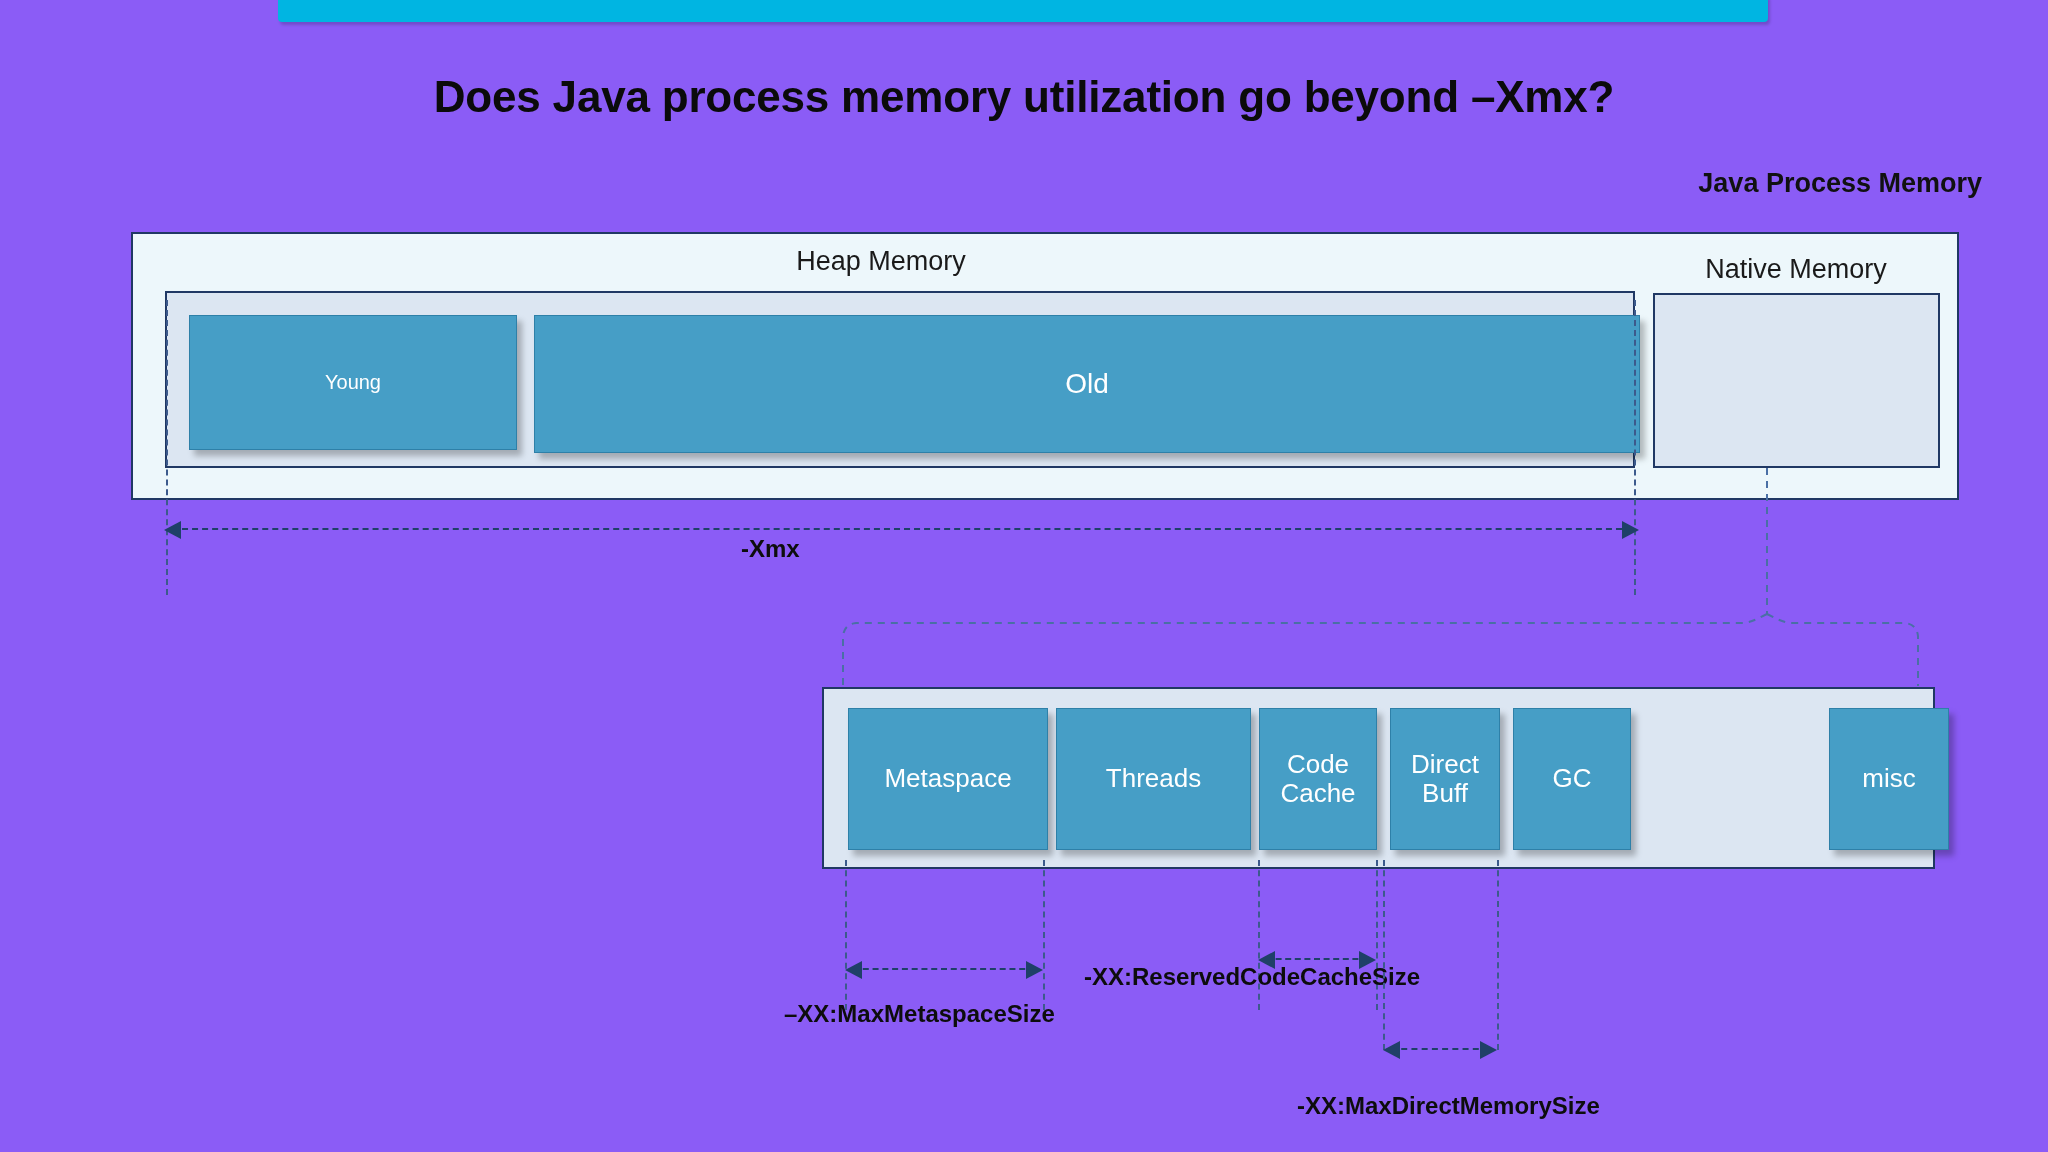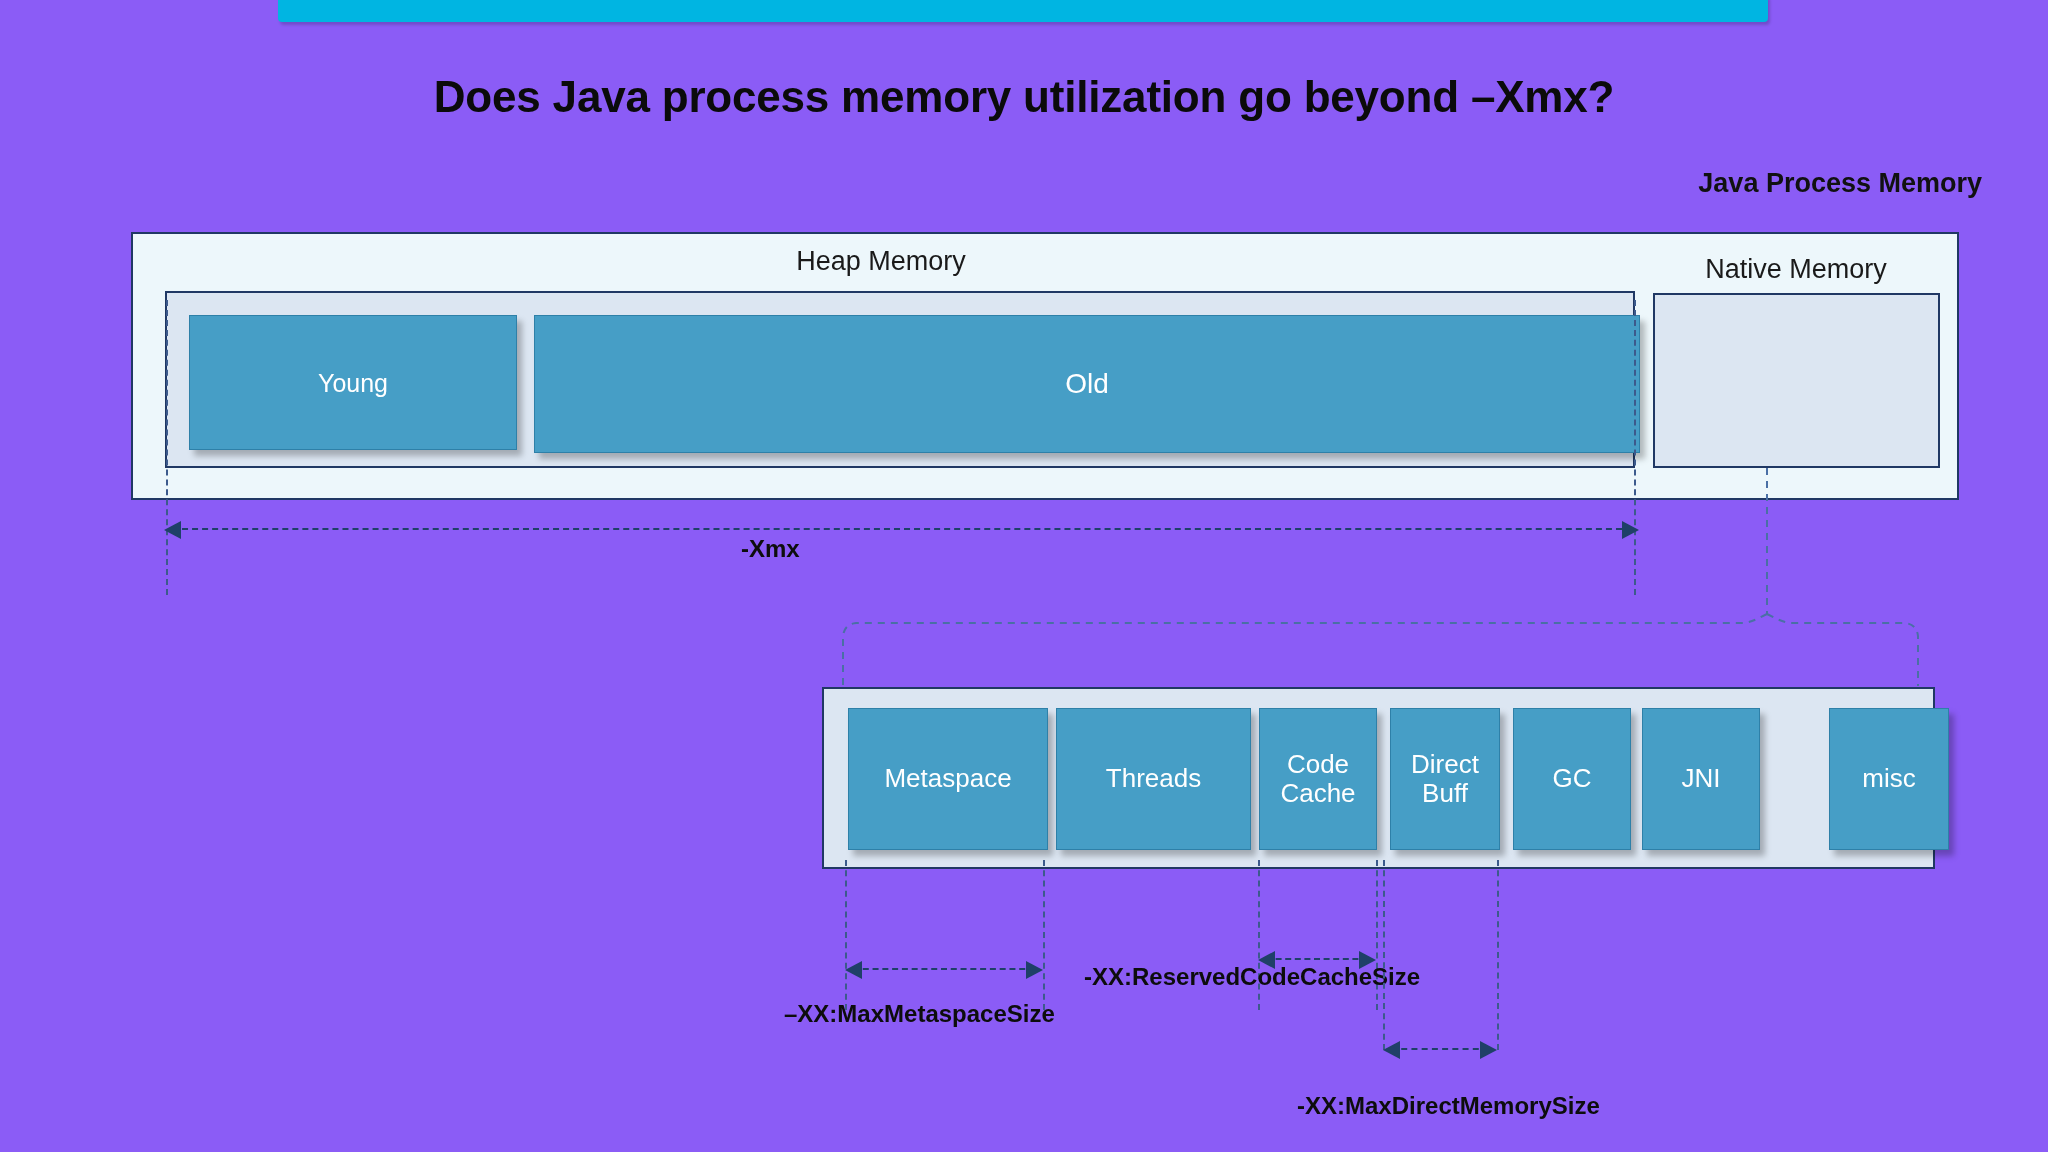--- a/index.html
+++ b/index.html
@@ -105,21 +105,21 @@
     box-sizing: border-box;
     color: #ffffff;
     display: flex;
     align-items: center;
     justify-content: center;
     text-align: center;
     box-shadow: 5px 6px 6px rgba(0,0,0,0.26);
     line-height: 1.12;
     overflow: hidden;
   }
-  .blk-young { left: 189px; top: 315px; width: 328px; height: 135px; font-size: 25px; }
+  .blk-young { left: 189px; top: 315px; width: 328px; height: 135px; font-size: 20px; }
   .blk-old   { left: 534px; top: 315px; width: 1106px; height: 138px; font-size: 28px; }
 
   
   .native-detail {
     position: absolute;
     left: 822px;
     top: 687px;
     width: 1113px;
     height: 182px;
     background: #DCE6F2;
@@ -200,21 +200,20 @@
   <div class="blk blk-young">Young</div>
   <div class="blk blk-old">Old</div>
 
   <div class="native-detail"></div>
 
   <div class="blk nd nd-metaspace">Metaspace</div>
   <div class="blk nd nd-threads">Threads</div>
   <div class="blk nd nd-codecache">Code Cache</div>
   <div class="blk nd nd-directbuf">Direct Buff</div>
   <div class="blk nd nd-gc">GC</div>
-  <div class="blk nd nd-jni">JNI</div>
   <div class="blk nd nd-misc">misc</div>
 
   <div class="vline" style="left:166px; top:300px;  height:295px;"></div>
   <div class="vline" style="left:1634px; top:300px; height:295px;"></div>
   <div class="hline" style="left:172px; top:528px; width:1460px;"></div>
   <div class="arrow-l" style="left:164px; top:521px;"></div>
   <div class="arrow-r" style="left:1622px; top:521px;"></div>
   <div class="dim-label" style="left:741px; top:535px;">-Xmx</div>
 
   <svg class="callout" viewBox="0 0 2048 1152">

